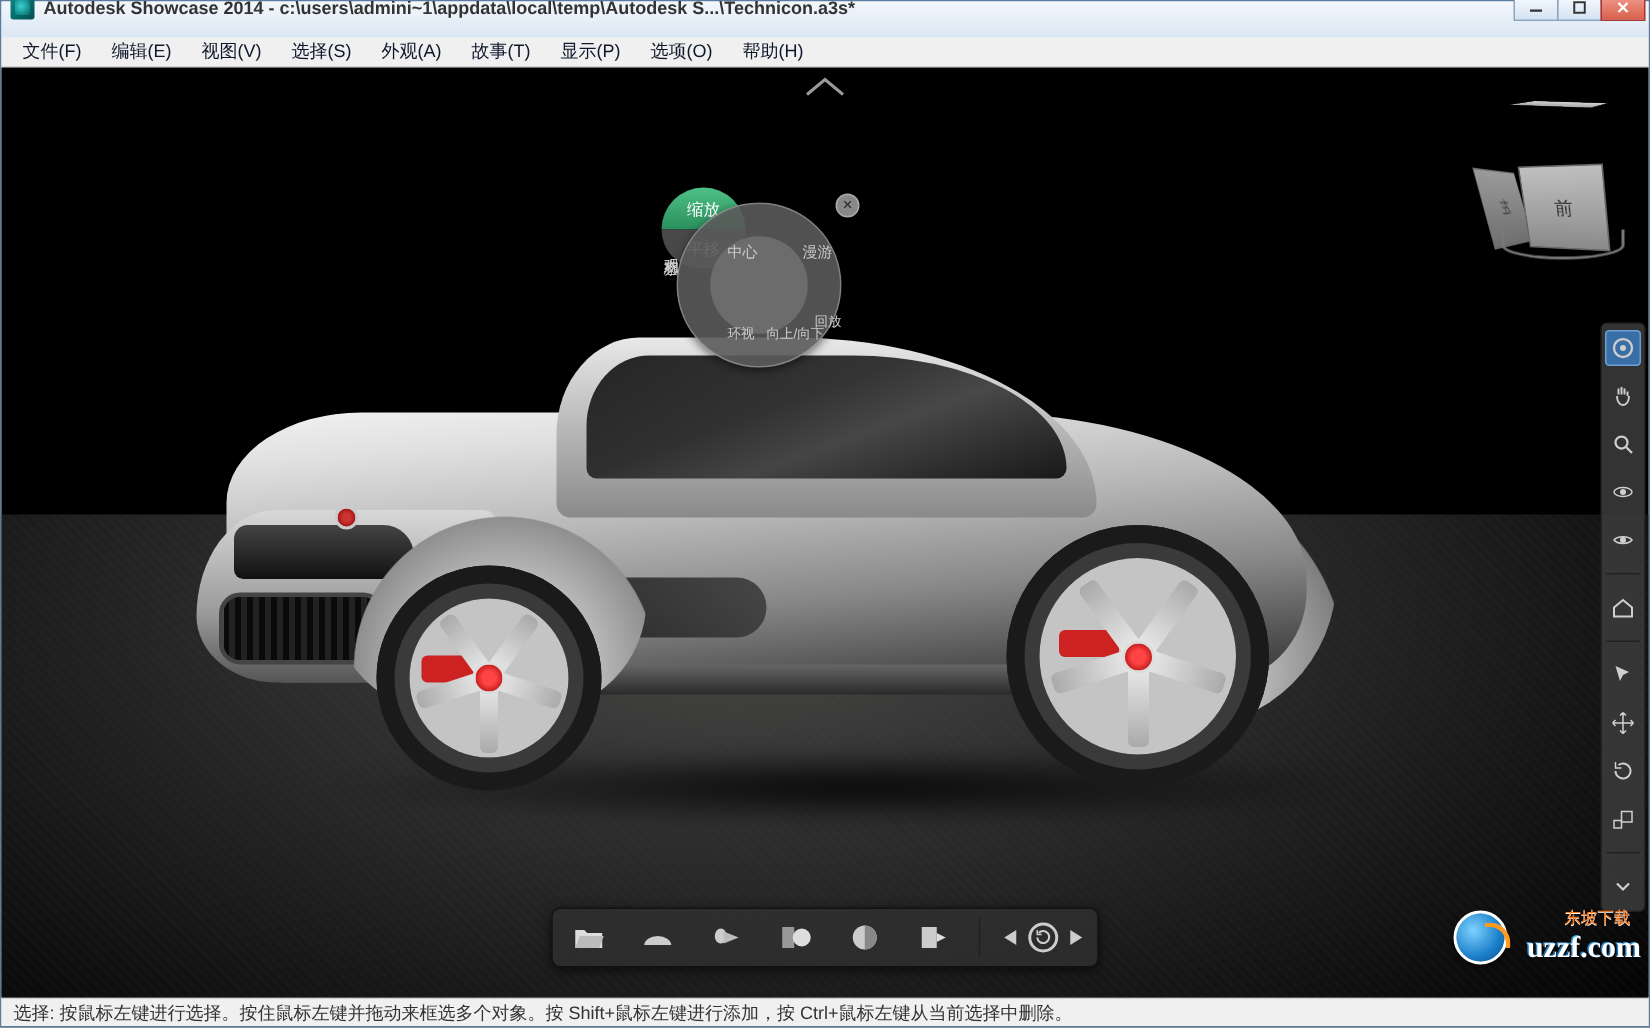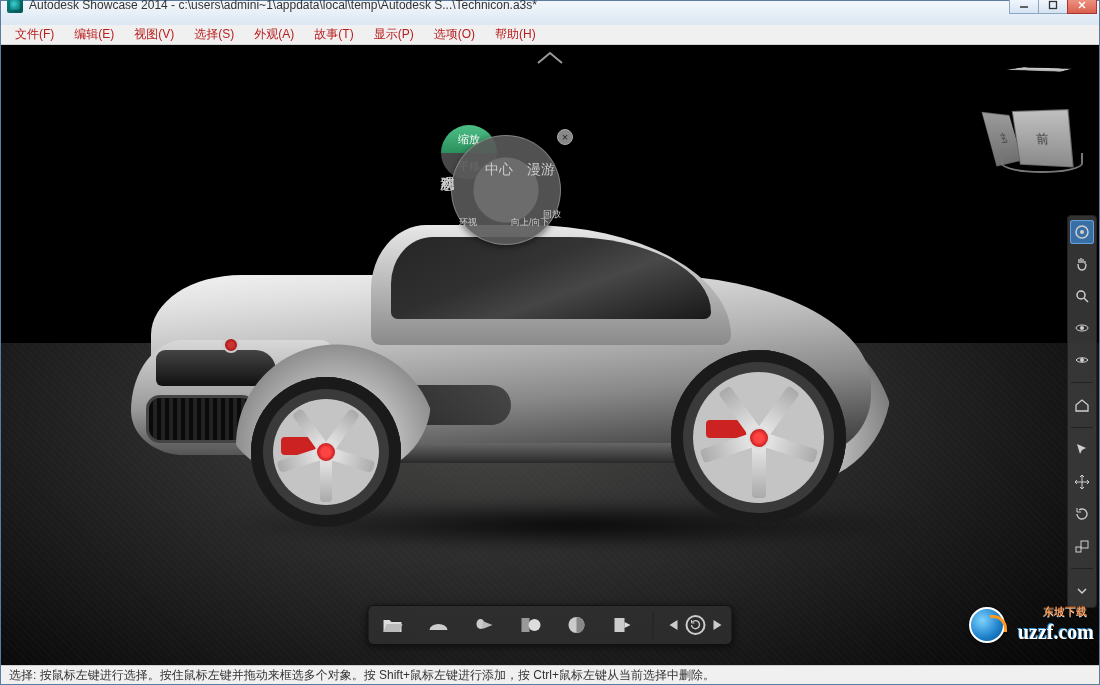--- a/index.html
+++ b/index.html
@@ -1,32 +1,32 @@
 <!DOCTYPE html>
 <html><head>
 <meta charset="utf-8">
 <style>
   * { margin: 0; padding: 0; box-sizing: border-box; font-family: "Microsoft YaHei", "Segoe UI", sans-serif; }
   html, body { width: 1100px; height: 685px; overflow: hidden; background: #ececec; }
 
   .window { width: 1100px; height: 685px; display: flex; flex-direction: column; border: 1px solid #5a7ca0; background: #fff; }
 
   
-  .titlebar { height: 24px; background: linear-gradient(#f3f7fb,#dbe7f4); display: flex; align-items: center; padding: 0 2px 16px 6px; position: relative; }
+  .titlebar { height: 24px; background: linear-gradient(#f3f7fb,#dbe7f4); display: flex; align-items: center; padding: 0 2px 16px 6px; position: relative; font-weight: bold; }
   .titlebar .app-icon { width: 16px; height: 16px; background: linear-gradient(135deg,#0a8a8a,#045050); border-radius: 2px; margin-right: 6px; position: relative; }
   .titlebar .app-icon::after { content: ""; position: absolute; inset: 3px; background: radial-gradient(circle at 40% 40%, #3ad1d1, #046666); border-radius: 1px; }
   .titlebar .title { font-size: 12px; color: #333; white-space: nowrap; }
   .win-controls { margin-left: auto; display: flex; }
   .win-btn { width: 30px; height: 18px; border: 1px solid #8aa6c1; background: linear-gradient(#f7fbff,#d4e3f2); display: flex; align-items: center; justify-content: center; cursor: pointer; margin-left: -1px; }
   .win-btn.close { background: linear-gradient(#f29c8e,#d9604c); border-color: #a33; }
   .win-btn svg { width: 10px; height: 10px; }
 
   
   .menubar { height: 20px; background: #f0f0f0; display: flex; align-items: center; padding: 0 4px; border-bottom: 1px solid #d0d0d0; }
-  .menubar .menu-item { font-size: 12px; color: #b91c1c; padding: 0 10px; cursor: pointer; }
+  .menubar .menu-item { font-size: 12px; color: #0f172a; padding: 0 10px; cursor: pointer; }
 
   
   .viewport { flex: 1; position: relative; background: #000; overflow: hidden; }
   .floor { position: absolute; left: 0; right: 0; bottom: 0; height: 52%; background: radial-gradient(ellipse 70% 120% at 45% 20%, #4a4a48 0%, #303030 35%, #181818 70%, #050505 100%); }
   .floor::after { content:""; position:absolute; inset:0; background-image: repeating-linear-gradient(45deg, rgba(100,100,100,0.04) 0 2px, transparent 2px 5px); }
 
   
   .car { position: absolute; left: 100px; top: 170px; width: 820px; height: 310px; }
   .body-main { position: absolute; left: 50px; top: 60px; width: 720px; height: 180px; background: linear-gradient(175deg,#f2f2f2 0%, #e0e0e0 15%, #b8b8b8 40%, #888 65%, #555 85%, #333 100%); border-radius: 90px 220px 60px 40px / 60px 110px 60px 40px; filter: blur(.3px); }
   .body-top { position: absolute; left: 270px; top: 10px; width: 360px; height: 120px; background: linear-gradient(180deg,#e8e8e8,#bdbdbd 45%,#8a8a8a); border-radius: 60px 220px 10px 10px / 70px 120px 10px 10px; }
@@ -52,25 +52,25 @@
   .shadow { position:absolute; left:120px; top:285px; width:700px; height:50px; background: radial-gradient(ellipse, rgba(0,0,0,.85), transparent 70%); filter: blur(6px); }
 
   
   .top-chevron { position:absolute; top:6px; left:50%; transform:translateX(-50%); color:#888; cursor:pointer; }
 
   
   .navwheel { position:absolute; left:440px; top:80px; width:130px; height:130px; }
   .navwheel .disc { position:absolute; inset:10px; border-radius:50%; background: radial-gradient(circle,#6c6c6c 0 32px, rgba(90,90,90,.9) 33px 100%); border:1px solid rgba(200,200,200,.4); box-shadow: 0 2px 6px rgba(0,0,0,.5); }
   .seg-top { left:47px; top:8px; width:56px; height:28px; border-radius: 56px 56px 0 0; background: linear-gradient(#4fbf87,#2a8f5c); font-size:11px; color:#fff; display:flex; align-items:center; justify-content:center; cursor:pointer;}
   .seg-bottom { left:47px; bottom:6px; width:56px; height:26px; border-radius: 0 0 56px 56px; background: rgba(80,80,80,.9); font-size:11px; color:#ddd; display:flex; align-items:center; justify-content:center; cursor:pointer;}
-  .nav-label { position:absolute; font-size:14px; color:#ccc; cursor:pointer;}
+  .nav-label { position:absolute; font-size:10px; color:#ccc; cursor:pointer;}
   .nav-label.orbit { left:-2px; top:40px; writing-mode: vertical-rl; }
   .nav-label.center{ left:44px; top:36px; }
   .nav-label.roam { right:16px; top:36px; }
-  .nav-label.look { left:18px; bottom:26px; font-size:9px;}
+  .nav-label.look { left:44px; bottom:26px; font-size:9px;}
   .nav-label.up   { left:70px; bottom:26px; font-size:9px;}
   .nav-label.back { right:10px; bottom:34px; font-size:9px;text-align:center;}
   .nav-close { position:absolute; right:-2px; top:4px; width:16px; height:16px; border-radius:50%; background:#888; color:#222; font-size:11px; display:flex; align-items:center; justify-content:center; cursor:pointer; border:1px solid #aaa;}
 
   
   .viewcube { position:absolute; right:20px; top:50px; width:74px; height:74px; perspective: 260px; cursor:pointer; }
   .cube-face { position:absolute; width:54px; height:54px; background: linear-gradient(#bfbfbf,#8a8a8a); border:1px solid #666; display:flex; align-items:center; justify-content:center; font-size:12px; color:#333; }
   .face-front { transform: rotateY(-22deg) rotateX(-18deg) translateZ(27px); left:20px; top:8px; }
   .face-left  { transform: rotateY(-112deg) rotateX(-18deg) translateZ(27px); left:-6px; top:8px; background: linear-gradient(#9a9a9a,#6f6f6f);}
   .face-top   { transform: rotateX(72deg) rotateZ(22deg) translateZ(27px); left:8px; top:-16px; height:36px; background: linear-gradient(#d4d4d4,#aaa);}

